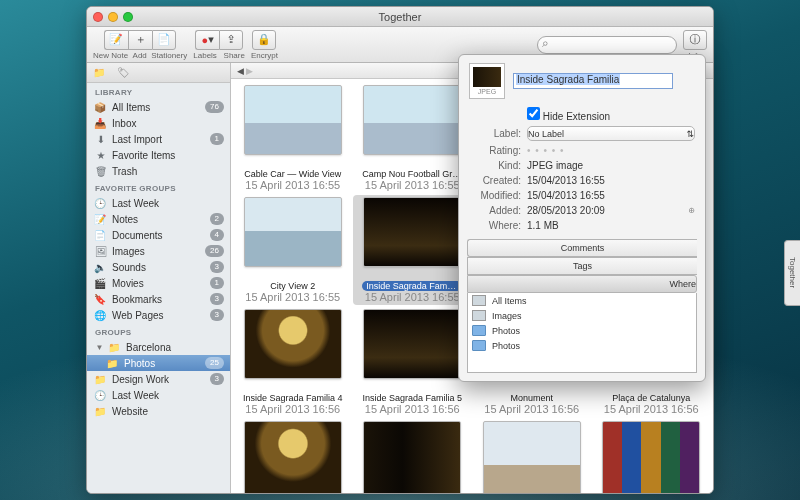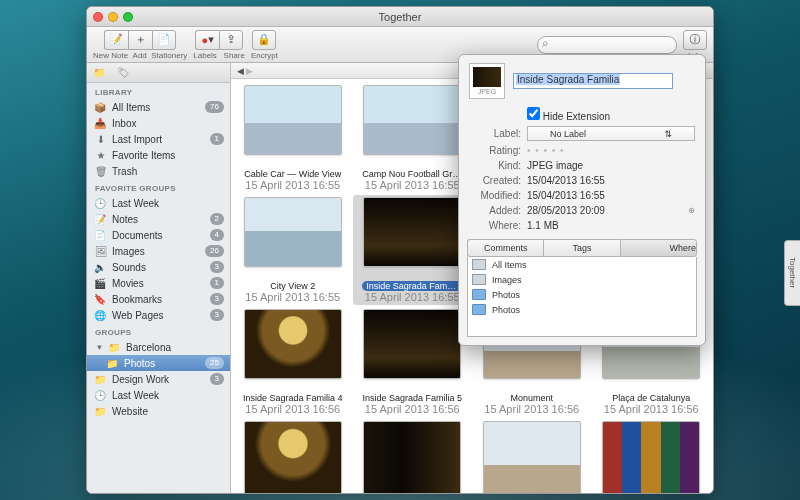--- a/index.html
+++ b/index.html
@@ -59,23 +59,23 @@
 .stain { background: linear-gradient(90deg,#a03028 0 20%,#2050a0 20% 40%,#b88020 40% 60%,#206040 60% 80%,#502060 80%); }
 .popover { position:absolute; left: 458px; top: 54px; width: 248px; background:#f3f3f3; border:1px solid #aaa; border-radius:6px; box-shadow: 0 8px 26px rgba(0,0,0,.4); font-size:10px; color:#333; }
 .pophead { display:flex; align-items:center; gap:8px; padding:8px 10px 6px; }
 .popthumb { width:36px; height:36px; border:1px solid #bbb; background:#fff; display:flex; align-items:center; justify-content:center; font-size:7px; color:#888; flex-direction:column; }
 .popthumb .m { width:28px; height:20px; background: linear-gradient(90deg,#1a1308,#3a2a10); margin-bottom:1px;}
 .rename { width:160px; height:16px; border:1px solid #7a9fd6; background:#fff; font-size:10px; padding:0 2px; }
 .rename span { background:#b7d4ff; padding:0 1px; }
 .poprow { display:flex; padding:2px 10px; align-items:center; gap:6px; }
 .poprow .k { width:52px; text-align:right; color:#666; }
 .poprow .v { flex:1; }
-.poplabel { flex:1; height:15px; border:1px solid #b5b5b5; border-radius:0; background:linear-gradient(#fff,#eee); font-size:9px; padding:0 22px; display:flex; align-items:center; justify-content:space-between; }
+.poplabel { flex:1; height:15px; border:1px solid #b5b5b5; border-radius:5px; background:linear-gradient(#fff,#eee); font-size:9px; padding:0 0; display:flex; align-items:center; justify-content:space-between; }
 .stars { color:#bbb; letter-spacing:1px; }
-.tabs { display:flex; margin:6px 8px 0; }
+.tabs { display:flex; margin:6px 8px 0;flex-direction:column; }
 .tab { flex:1; text-align:center; font-size:9px; padding:3px 0; background:linear-gradient(#f8f8f8,#e6e6e6); border:1px solid #b3b3b3; border-right:none; }
 .tab:last-child { border-right:1px solid #b3b3b3; border-radius:0 3px 3px 0;text-align:right; }
 .tab:first-child { border-radius:3px 0 0 3px; }
 .tab.act { background:linear-gradient(#ededed,#d2d2d2); }
 .poplist { margin:0 8px 8px; border:1px solid #b3b3b3; border-top:none; background:#fff; height:80px; }
 .plrow { display:flex; align-items:center; gap:6px; padding:2px 4px; font-size:9px; }
 .plrow .pic { width:14px; height:11px; border:1px solid #999; background:#cfd8de; }
 .plrow.folder .pic { background:#7fb3e6; border-color:#5a8ec0; border-radius:1px; }
 .sidetab { position:absolute; right:0; top:240px; width:16px; height:66px; background:#e8e8e8; border:1px solid #aaa; border-right:none; border-radius:4px 0 0 4px; writing-mode:vertical-rl; font-size:8px; color:#555; display:flex; align-items:center; justify-content:center; }
 </style>

